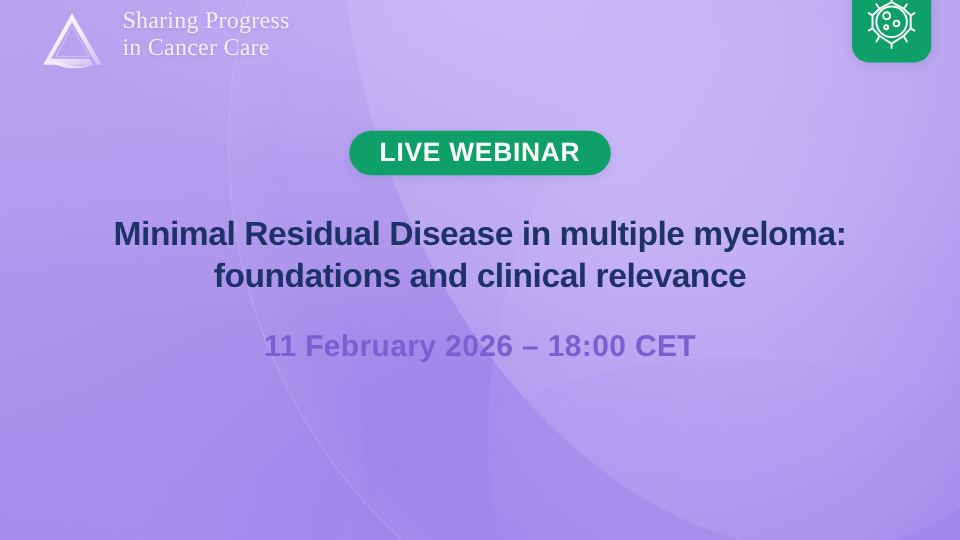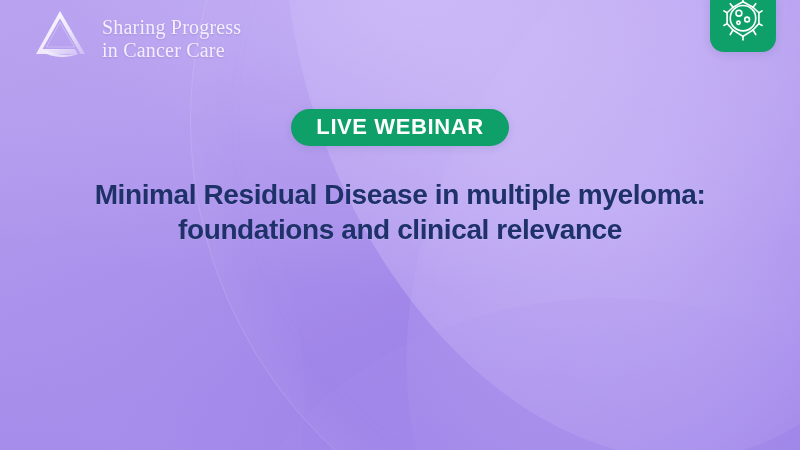--- a/index.html
+++ b/index.html
@@ -54,21 +54,21 @@
     border-radius:50%;
     border:1px solid rgba(214,200,250,0.30);
     box-shadow:0 0 40px 12px rgba(208,193,250,0.12) inset;
     pointer-events:none;
   }
 
   
   .brand {
     position:absolute;
     left:30px; top:6px;
-    display:flex; align-items:flex-end; gap:12px;
+    display:flex; align-items:flex-start; gap:12px;
   }
   .brand-mark { width:60px; height:56px; display:block; flex:0 0 auto; }
   .brand-text {
     color:#f4efff;
     font-family:"Liberation Serif", serif;
     font-size:20px;
     line-height:1.15;
     letter-spacing:0.2px;
     text-shadow:0 1px 2px rgba(70,45,130,0.18);
     white-space:pre-line;
@@ -177,15 +177,16 @@
           <circle cx="26.5" cy="22.5" r="2.6"></circle>
           <circle cx="17" cy="26" r="1.8"></circle>
         </g>
       </svg>
     </span>
   </div>
 
   <div class="center">
     <div class="live-pill">LIVE WEBINAR</div>
     <h1 class="title">Minimal Residual Disease in multiple myeloma: foundations and clinical relevance</h1>
+    <div class="datetime">11 February 2026 – 18:00 CET</div>
   </div>
 
 </div>
 
 </body></html>

